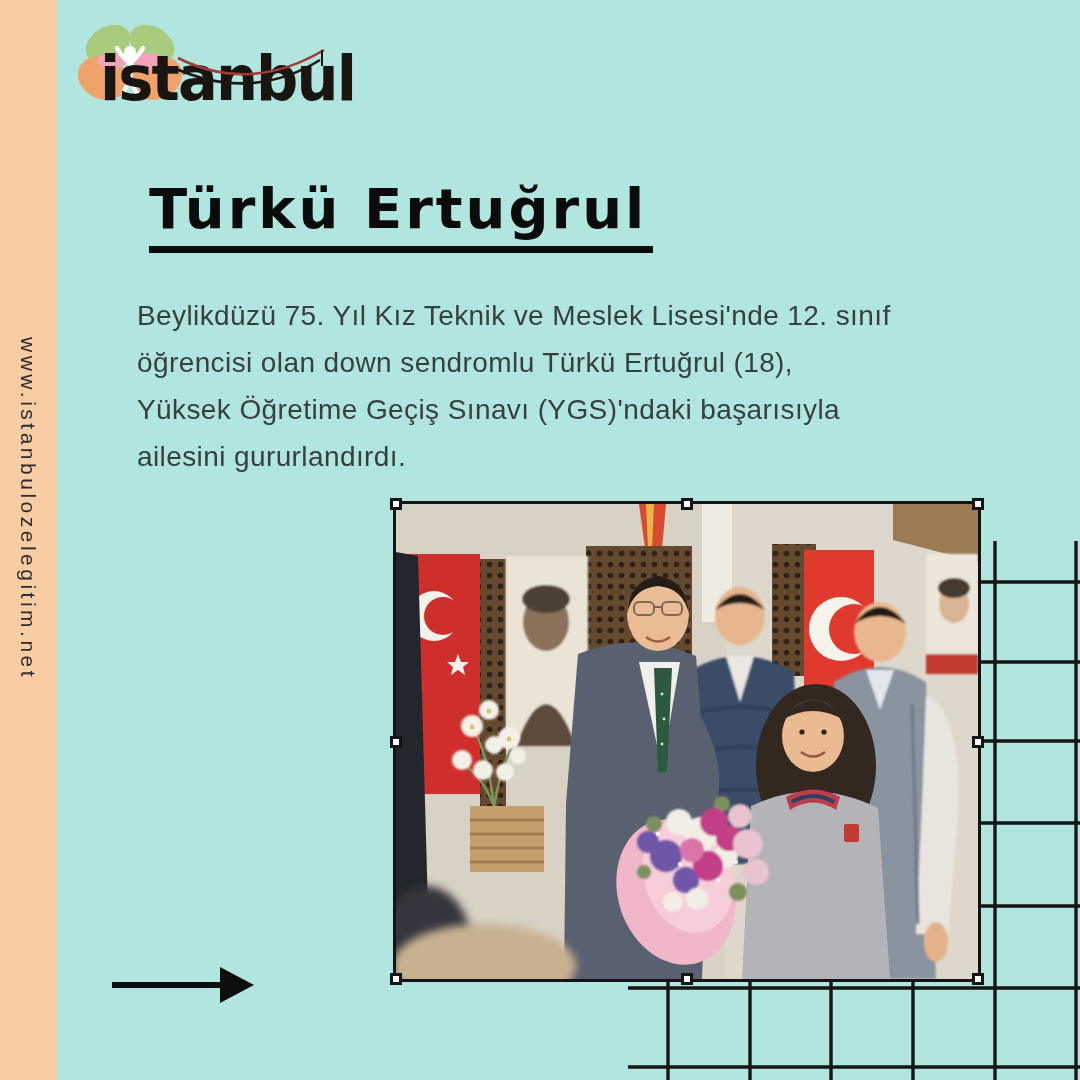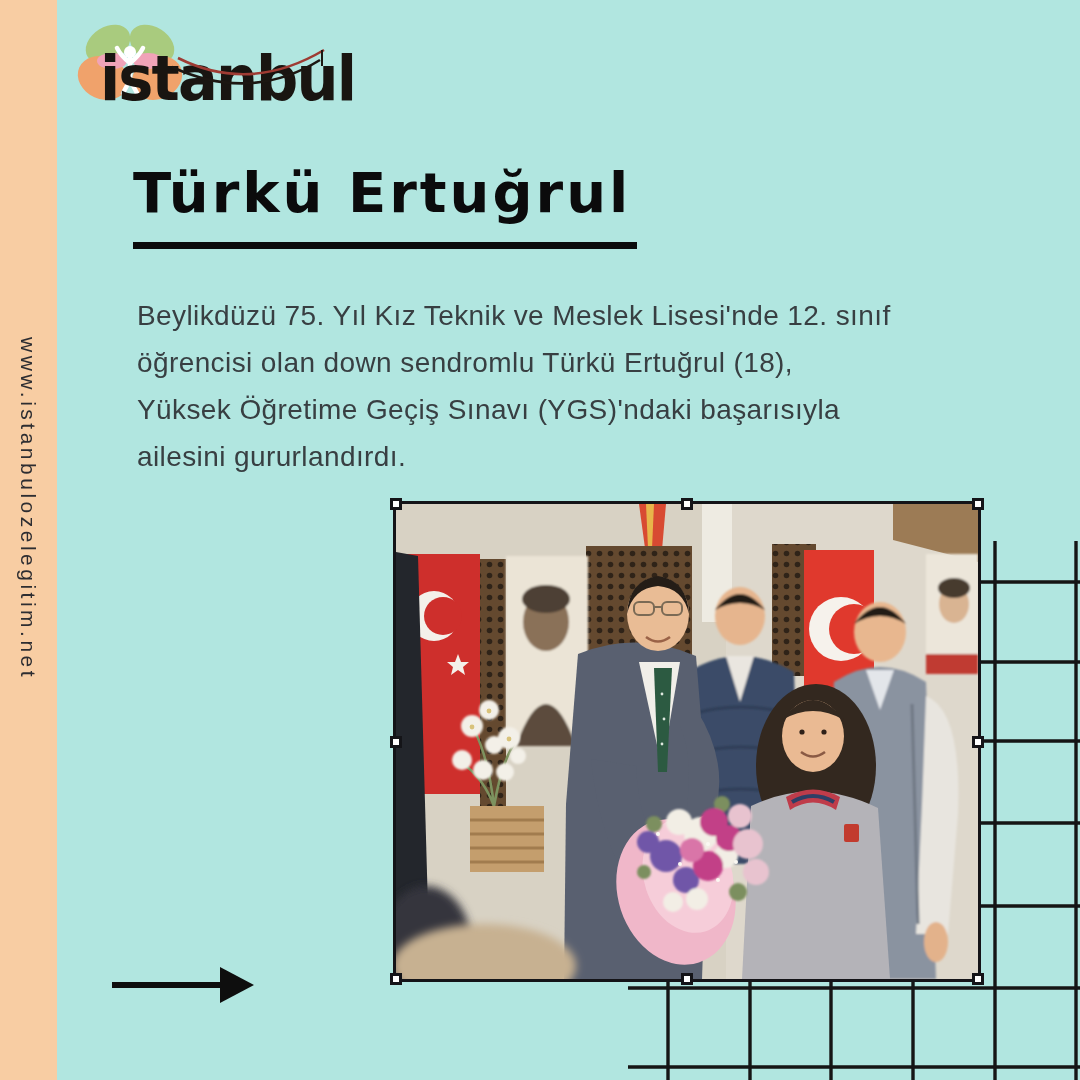--- a/index.html
+++ b/index.html
@@ -12,23 +12,23 @@
   .sidebar .url{
     position:absolute;left:16px;top:337px;
     writing-mode:vertical-rl;
     font-family:"Liberation Sans",sans-serif;
     font-size:21px;letter-spacing:3.5px;color:#2d2d31;white-space:nowrap;
   }
   
   .logo{position:absolute;left:60px;top:8px;z-index:2;}
   
   .title{
-    position:absolute;left:133px;top:160px;margin:0;z-index:2;
+    position:absolute;left:133px;top:160px;margin:16px;z-index:2;
     font-size:56px;font-weight:bold;letter-spacing:3px;color:#0b0b0c;
-    display:inline-block;border-bottom:7px solid #0b0b0c;padding-bottom:17px;padding-right:6px;
+    display:inline-block;border-bottom:7px solid #0b0b0c;padding-bottom:5px;padding-right:6px;
   }
   
   .body-text{
     position:absolute;left:133px;top:288px;width:900px;margin:4px;z-index:2;
     font-family:Liberation Sans, sans-serif;
     font-size:28px;line-height:47px;letter-spacing:0.4px;color:#383f42;
     white-space:pre-line;
   }
   
   .grid{position:absolute;left:0;top:0;z-index:1;pointer-events:none;}

